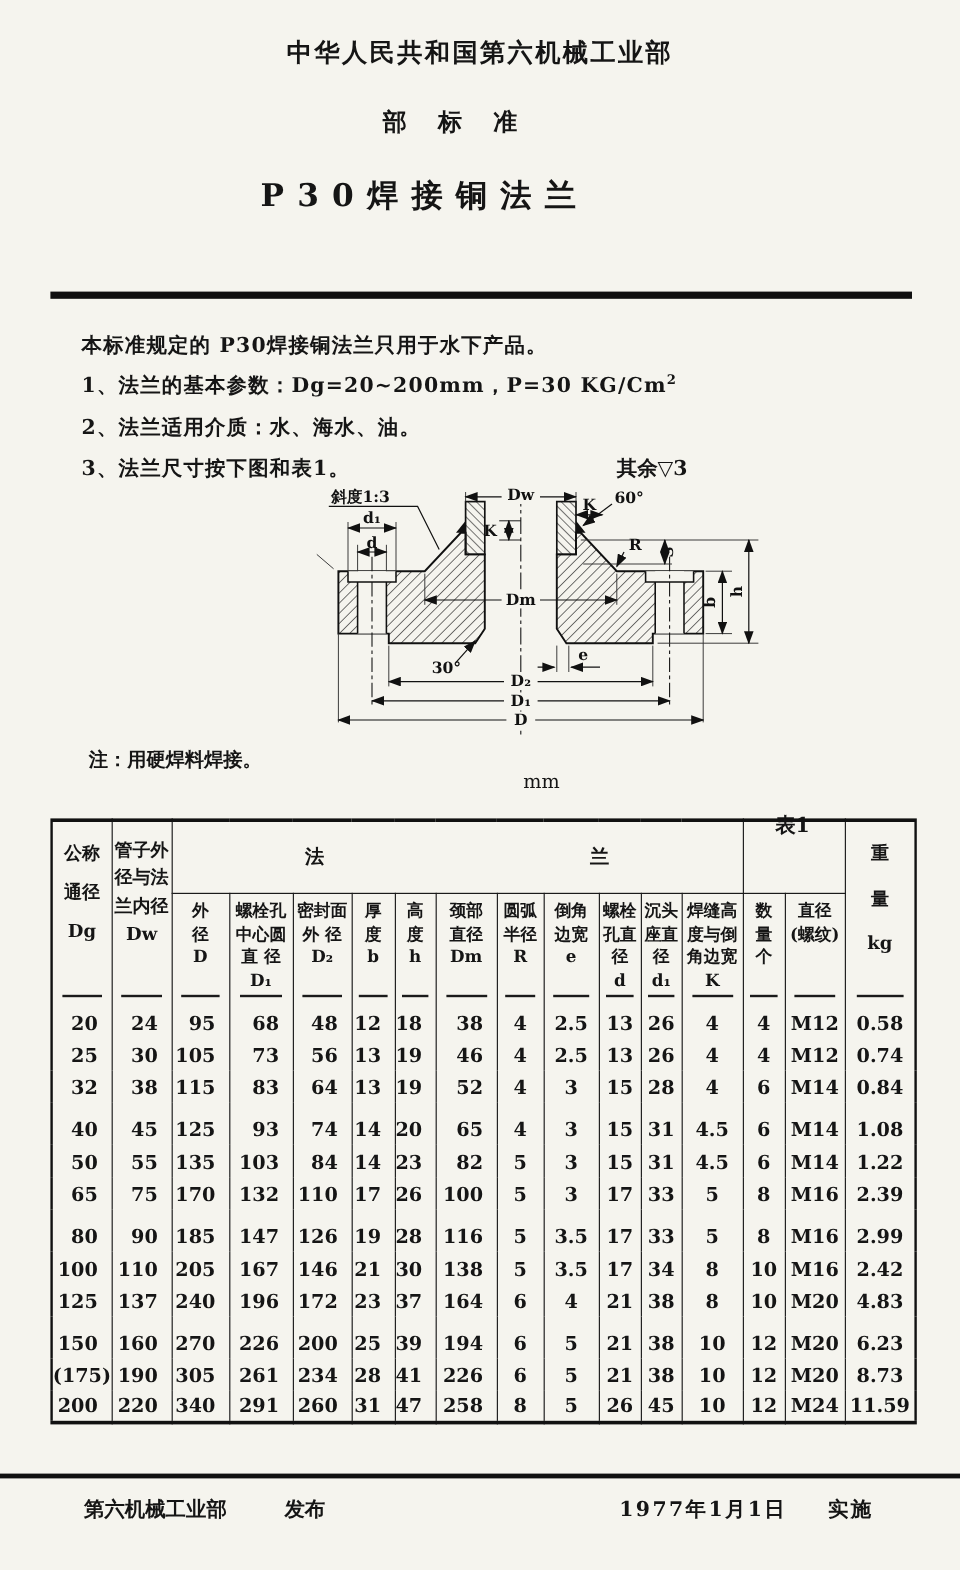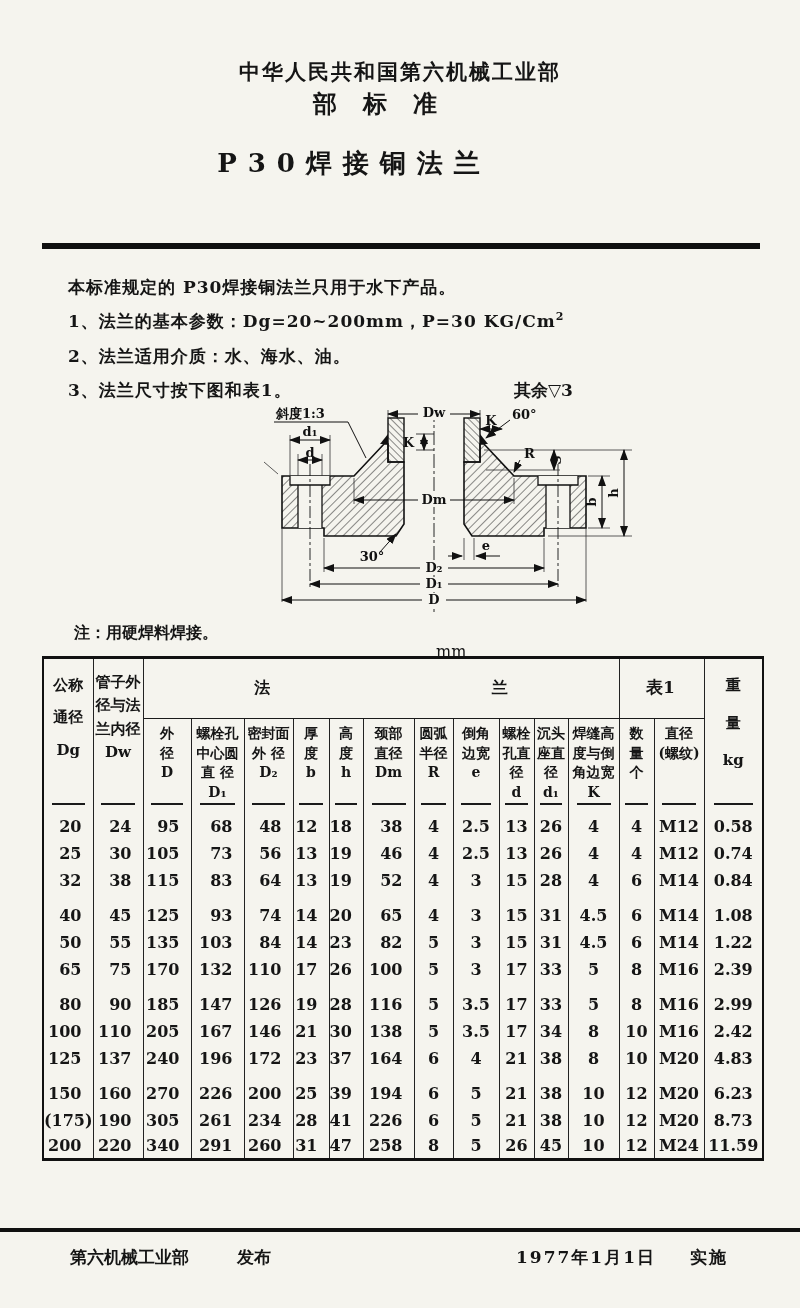--- a/index.html
+++ b/index.html
@@ -6,23 +6,23 @@
   html,body { background:#888; }
   .page {
     position:relative; width:800px; height:1308px; margin:0 auto;
     background:#f5f4ee; color:#151515; overflow:hidden;
     font-family:"DejaVu Serif","Liberation Serif",serif;
   }
   .abs { position:absolute; }
 
   
   .org-line { top:30px; left:0; width:800px; text-align:center;
-    font-size:21px; font-weight:bold; letter-spacing:2px;margin-top:28px; }
+    font-size:21px; font-weight:bold; letter-spacing:2px; }
   .doc-type { top:88px; left:0; width:750px; text-align:center;
-    font-size:24px; font-weight:bold; letter-spacing:26px; text-indent:26px; }
+    font-size:20px; font-weight:bold; letter-spacing:26px; text-indent:26px; }
   .doc-title { top:146px; left:0; width:708px; text-align:center;
     font-size:26px; font-weight:bold; letter-spacing:11px; }
   .stamp { top:56px; left:586px; width:152px; height:120px;
     border:5px dashed #1a1a1a; padding:8px 10px 6px 12px; }
   .stamp-code { font-size:19px; font-weight:bold; letter-spacing:2px; white-space:nowrap; }
   .stamp-replace { font-size:15px; font-weight:bold; margin-top:7px; }
   .stamp-old { font-size:16px; font-weight:bold; margin-top:5px; padding-left:56px; letter-spacing:4px; }
 
   .rule-top { top:243px; left:42px; width:718px; height:6px; background:#101010; }
 
@@ -39,21 +39,21 @@
   .drawing { top:404px; left:262px; }
   .drawing text { font-family:"DejaVu Serif","Liberation Serif",serif;
     font-size:13px; font-weight:bold; fill:#111; }
 
   
   .weld-note { top:623px; left:74px; font-size:16px; font-weight:700; }
   .unit-label { top:642px; left:436px; font-size:16px; }
   .table-label { top:638px; left:646px; font-size:17px; font-weight:600;margin-top:38px; }
 
   
-  table.flg { position:absolute; top:656px; left:42px; width:720px;
+  table.flg { position:absolute; top:682px; left:42px; width:720px;
     border-collapse:collapse; table-layout:fixed;
     border:3px solid #111; border-left-width:2px; border-right-width:2px; }
   table.flg th, table.flg td { border-left:1px solid #222; border-right:1px solid #222; }
   table.flg thead th { font-weight:600; vertical-align:top; position:relative;
     white-space:pre-line; text-align:center; }
   th.grp { height:46px; font-size:16px; font-weight:bold; vertical-align:middle;
     border-bottom:1.5px solid #1a1a1a; }
   th.grp .grp-flex { display:flex; justify-content:space-around; align-items:center; }
   th.span2 { font-size:15px; line-height:2.15; padding-top:10px; }
   th.pipe-col { line-height:1.55; padding-top:12px; }

